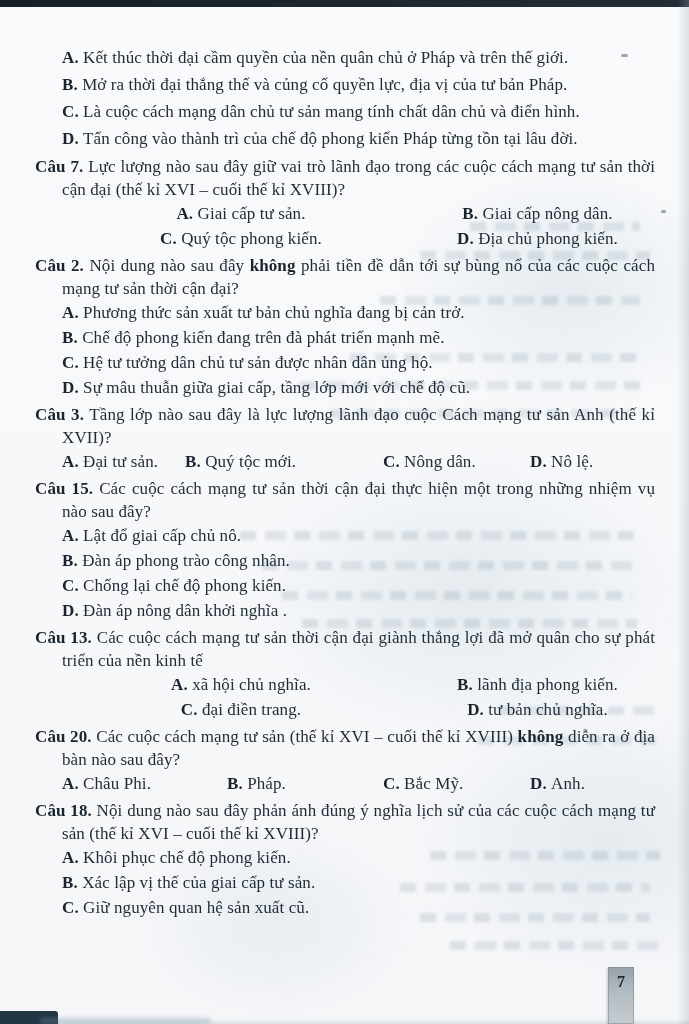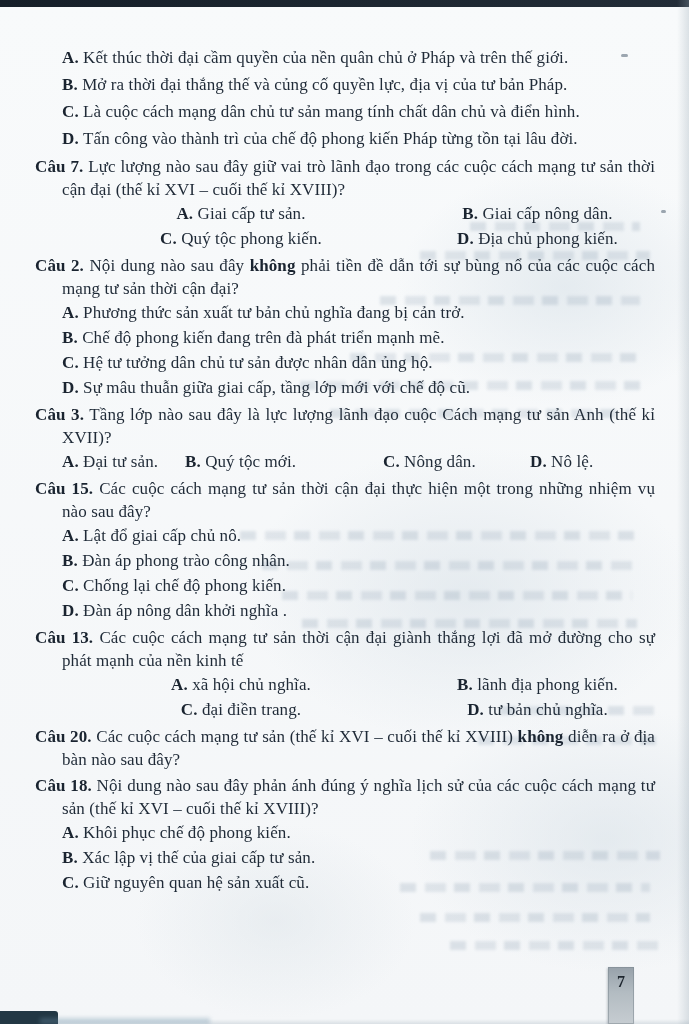--- a/index.html
+++ b/index.html
@@ -121,30 +121,36 @@
       <section class="question q-cau-15">
         <p class="stem"><b>Câu 15.</b> <span>Các cuộc cách mạng tư sản thời cận đại thực hiện một trong những nhiệm vụ nào sau đây?</span></p>
         <div class="opts stack">
           <span class="opt"><b class="letter">A.</b><span>&nbsp;Lật đổ giai cấp chủ nô.</span></span>
           <span class="opt"><b class="letter">B.</b><span>&nbsp;Đàn áp phong trào công nhân.</span></span>
           <span class="opt"><b class="letter">C.</b><span>&nbsp;Chống lại chế độ phong kiến.</span></span>
           <span class="opt"><b class="letter">D.</b><span>&nbsp;Đàn áp nông dân khởi nghĩa .</span></span>
         </div>
       </section>
       <section class="question q-cau-16">
-        <p class="stem"><b>Câu 13.</b> <span>Các cuộc cách mạng tư sản thời cận đại giành thắng lợi đã mở đường cho sự phát mạnh của nền kinh tế</span></p>
+        <p class="stem"><b>Câu 13.</b> <span>Các cuộc cách mạng tư sản thời cận đại giành thắng lợi đã mở quân cho sự phát triển của nền kinh tế</span></p>
         <div class="opts grid2">
           <span class="opt"><b class="letter">A.</b><span>&nbsp;xã hội chủ nghĩa.</span></span>
           <span class="opt"><b class="letter">B.</b><span>&nbsp;lãnh địa phong kiến.</span></span>
           <span class="opt"><b class="letter">C.</b><span>&nbsp;đại điền trang.</span></span>
           <span class="opt"><b class="letter">D.</b><span>&nbsp;tư bản chủ nghĩa.</span></span>
         </div>
       </section>
       <section class="question q-cau-17">
         <p class="stem"><b>Câu 20.</b> <span>Các cuộc cách mạng tư sản (thế kỉ XVI – cuối thế kỉ XVIII) </span><b>không</b><span> diễn ra ở địa bàn nào sau đây?</span></p>
+        <div class="opts grid4">
+          <span class="opt"><b class="letter">A.</b><span>&nbsp;Châu Phi.</span></span>
+          <span class="opt"><b class="letter">B.</b><span>&nbsp;Pháp.</span></span>
+          <span class="opt"><b class="letter">C.</b><span>&nbsp;Bắc Mỹ.</span></span>
+          <span class="opt"><b class="letter">D.</b><span>&nbsp;Anh.</span></span>
+        </div>
       </section>
       <section class="question q-cau-18">
         <p class="stem"><b>Câu 18.</b> <span>Nội dung nào sau đây phản ánh đúng ý nghĩa lịch sử của các cuộc cách mạng tư sản (thế kỉ XVI – cuối thế kỉ XVIII)?</span></p>
         <div class="opts stack">
           <span class="opt"><b class="letter">A.</b><span>&nbsp;Khôi phục chế độ phong kiến.</span></span>
           <span class="opt"><b class="letter">B.</b><span>&nbsp;Xác lập vị thế của giai cấp tư sản.</span></span>
           <span class="opt"><b class="letter">C.</b><span>&nbsp;Giữ nguyên quan hệ sản xuất cũ.</span></span>
         </div>
       </section>
     </main>

